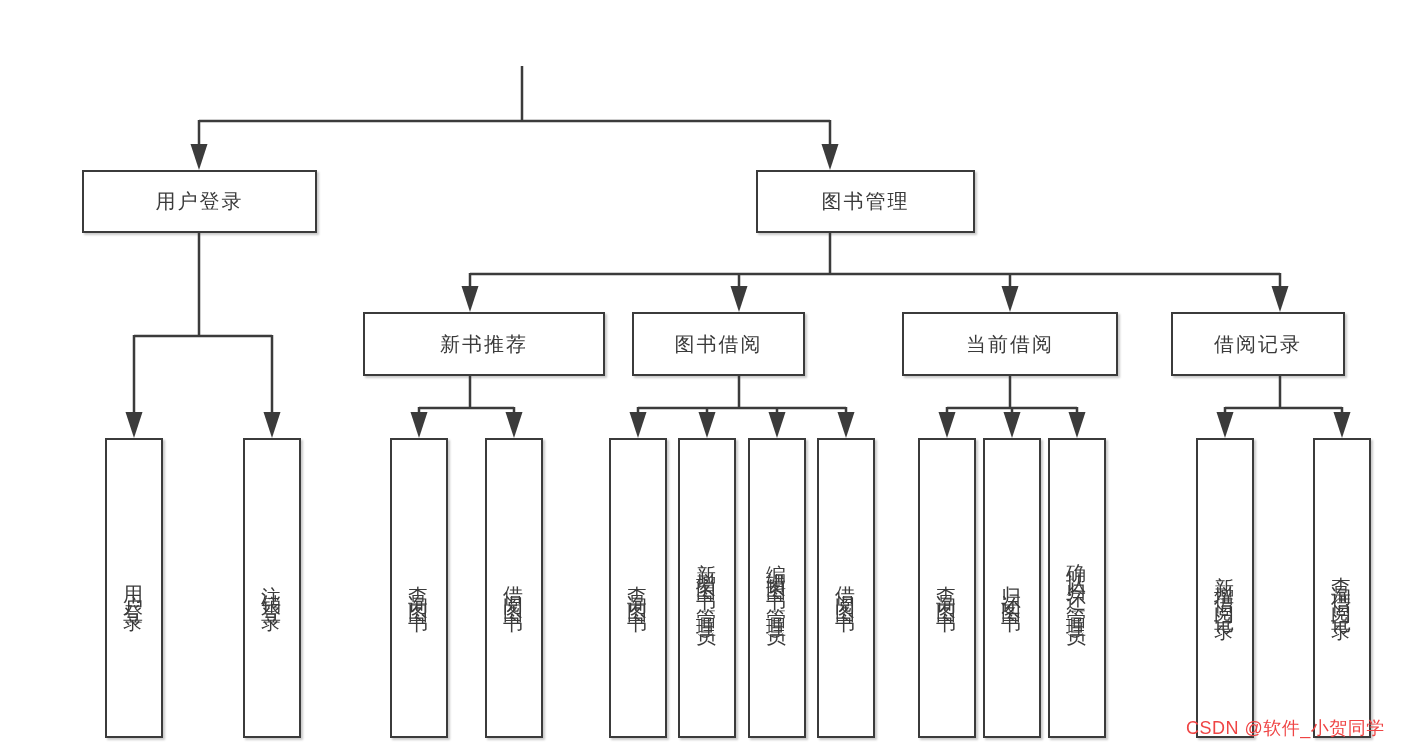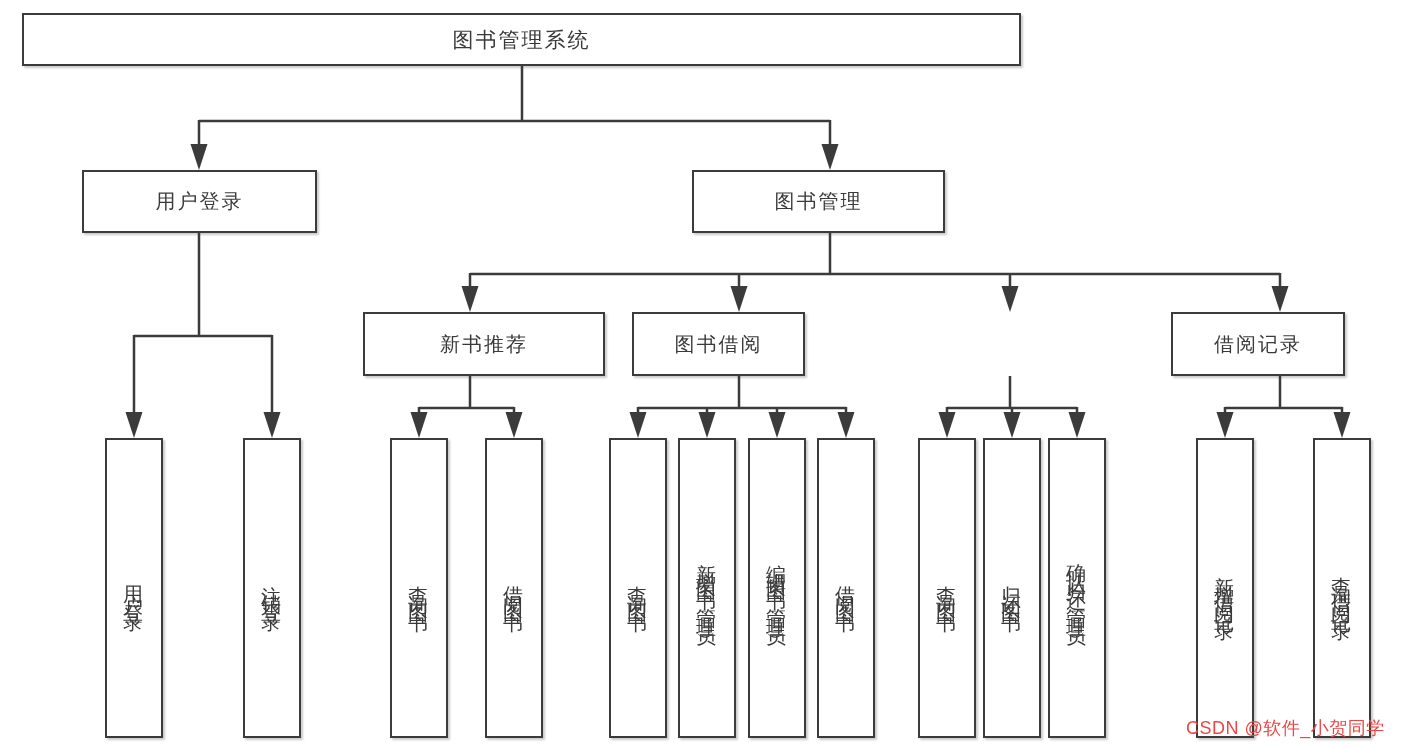--- a/index.html
+++ b/index.html
@@ -87,36 +87,36 @@
       <path d="M768.5 412 L785.5 412 L777 438 Z"></path>
       <path d="M837.5 412 L854.5 412 L846 438 Z"></path>
       <path d="M938.5 412 L955.5 412 L947 438 Z"></path>
       <path d="M1003.5 412 L1020.5 412 L1012 438 Z"></path>
       <path d="M1068.5 412 L1085.5 412 L1077 438 Z"></path>
       <path d="M1216.5 412 L1233.5 412 L1225 438 Z"></path>
       <path d="M1333.5 412 L1350.5 412 L1342 438 Z"></path>
     </g>
   </svg>
 
-  <div class="box" style="left:22px;top:13px;width:999px;height:53px;">
-    <span class="h-label root-label">图书管理系统</span>
-  </div>
 
   <div class="box" style="left:82px;top:170px;width:235px;height:63px;">
     <span class="h-label">用户登录</span>
   </div>
-  <div class="box" style="left:692px;top:170px;width:253px;height:63px;">
+  <div class="box" style="left:756px;top:170px;width:219px;height:63px;">
     <span class="h-label">图书管理</span>
   </div>
 
   <div class="box" style="left:363px;top:312px;width:242px;height:64px;">
     <span class="h-label">新书推荐</span>
   </div>
   <div class="box" style="left:632px;top:312px;width:173px;height:64px;">
     <span class="h-label">图书借阅</span>
+  </div>
+  <div class="box" style="left:902px;top:312px;width:216px;height:64px;">
+    <span class="h-label">当前借阅</span>
   </div>
   <div class="box" style="left:1171px;top:312px;width:174px;height:64px;">
     <span class="h-label">借阅记录</span>
   </div>
 
   <div class="box" style="left:105px;top:438px;width:58px;height:300px;">
     <span class="v-label">用户登录</span>
   </div>
   <div class="box" style="left:243px;top:438px;width:58px;height:300px;">
     <span class="v-label">注销登录</span>

